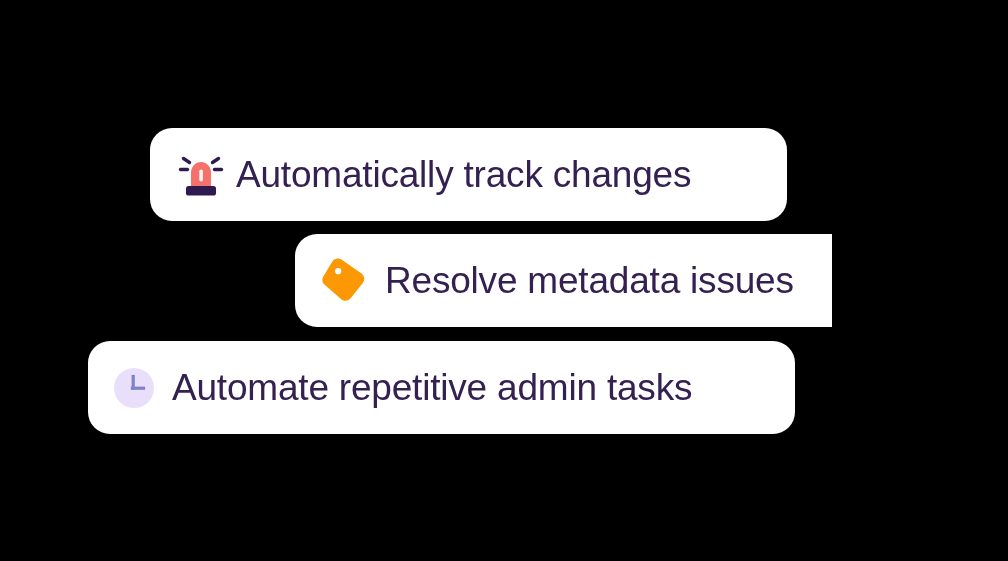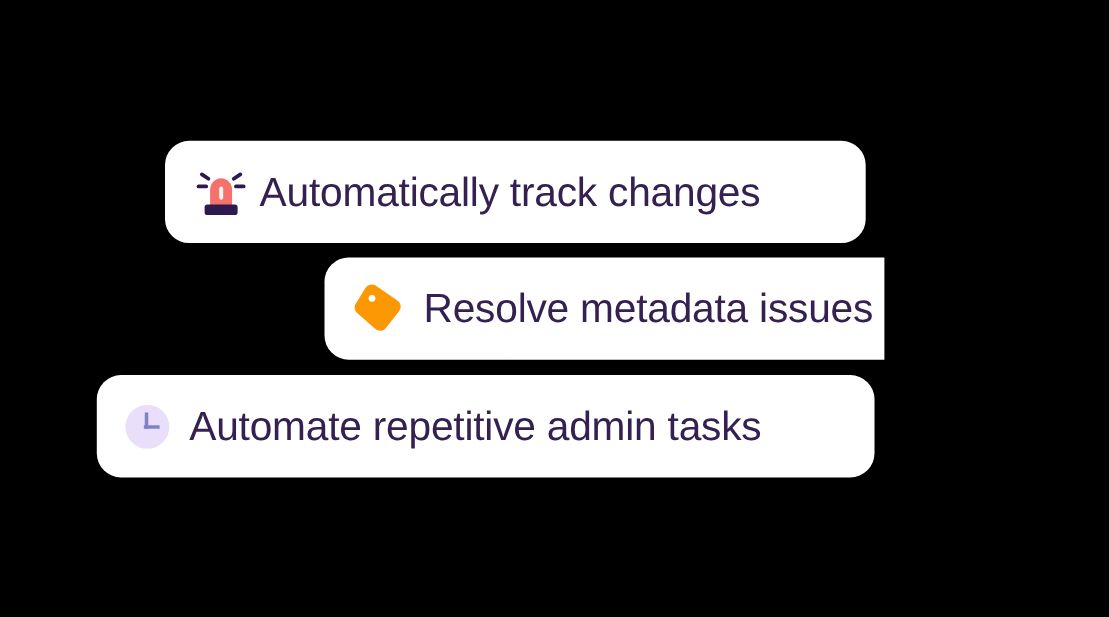--- a/index.html
+++ b/index.html
@@ -7,20 +7,21 @@
     padding: 0;
     background: #000000;
   }
   #stage {
     position: relative;
     width: 804px;
     height: 561px;
     background: #000000;
     overflow: hidden;
     font-family: "Liberation Sans", sans-serif;
+    padding-left: 28px;
   }
 
   .card {
     position: absolute;
     display: flex;
     align-items: center;
     background: #ffffff;
     border-radius: 22px;
     box-sizing: border-box;
   }

